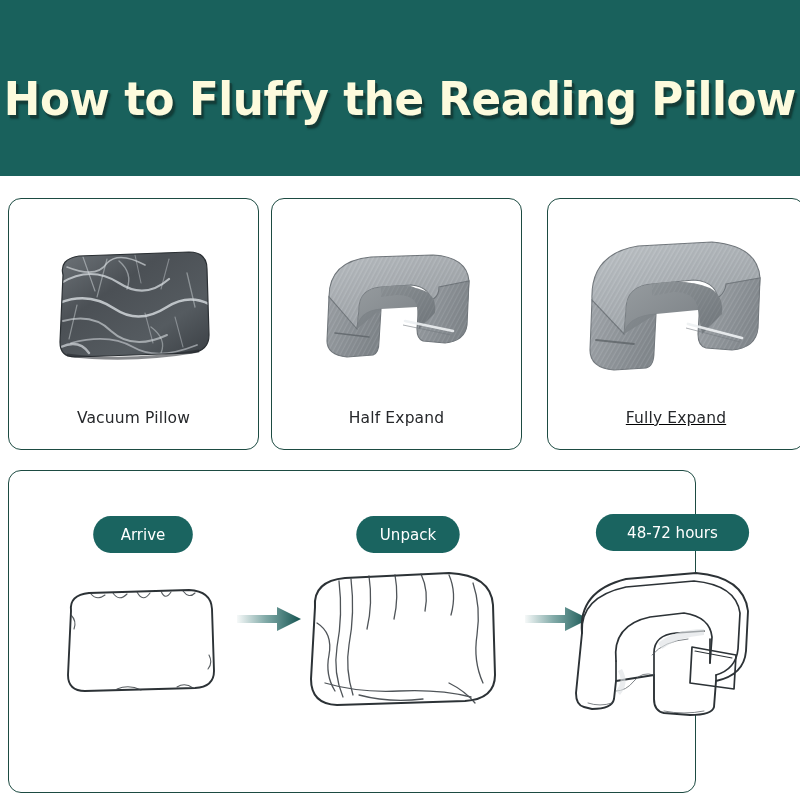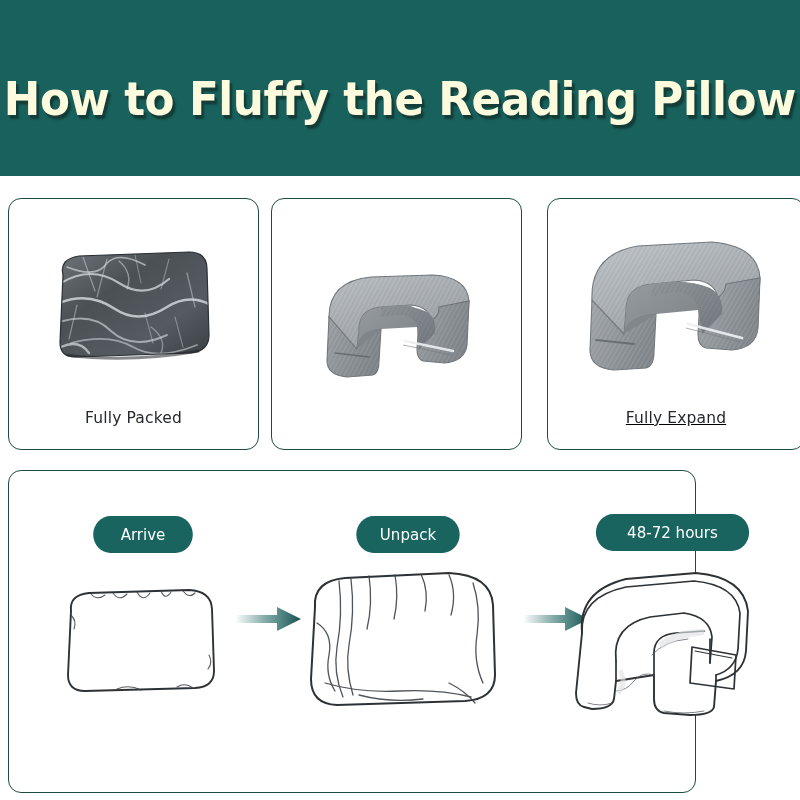--- a/index.html
+++ b/index.html
@@ -166,21 +166,21 @@
           <path d="M96,70 L104,100" stroke-width="1.1" opacity="0.4"></path>
           <path d="M126,74 L134,104" stroke-width="1.1" opacity="0.4"></path>
           <path d="M12,104 Q30,96 40,110" stroke-width="2.4" opacity="0.7"></path>
           <path d="M70,18 Q84,30 78,46" stroke-width="1.4" opacity="0.5"></path>
           <path d="M102,84 Q118,96 112,110" stroke-width="1.3" opacity="0.45"></path>
         </g>
         <path d="M14,32 Q10,16 30,13 L140,9 Q158,9 158,26 L160,92 Q160,108 142,110 L26,114 Q11,114 11,99 Z" fill="none" stroke="#2b3034" stroke-width="1.2"></path>
         <path d="M18,112 Q80,120 150,108" fill="none" stroke="#23272b" stroke-width="3" opacity="0.55"></path>
       </svg>
     </div>
-    <div class="card-caption">Fully Packed</div>
+    <div class="card-caption">Vacuum Pillow</div>
   </div>
 
   <div class="card top-card" id="card-half">
     <div class="card-figure">
       <svg width="180" height="142" viewBox="0 0 180 142">
         <defs>
           <linearGradient id="foamTopH" x1="0" y1="0" x2="0.6" y2="1">
             <stop offset="0%" stop-color="#b9bec2"></stop>
             <stop offset="100%" stop-color="#979ca1"></stop>
           </linearGradient>
@@ -219,20 +219,21 @@
         <path d="M74,50 Q52,52 52,72 L50,92 L74,72 L110,70 L112,60 Q112,48 96,48 Z" fill="url(#foamInnerH)" opacity="0.9"></path>
 
         <path d="M74,50 Q100,46 118,54 Q130,60 128,76 L112,92 L110,70 Q108,58 90,58 L74,60 Z" fill="url(#foamInnerH)"></path>
         <path d="M74,50 Q100,46 118,54 Q130,60 128,76 L112,92 L110,70 Q108,58 90,58 L74,60 Z" fill="url(#weaveH)" opacity="0.6"></path>
 
         <path d="M98,84 L146,94" stroke="#eef1f3" stroke-width="2.6" stroke-linecap="round" opacity="0.9"></path>
         <path d="M28,96 L62,100" stroke="#5e6469" stroke-width="1.6" stroke-linecap="round" opacity="0.8"></path>
         <path d="M96,88 L144,98" stroke="#757b80" stroke-width="1" opacity="0.6"></path>
       </svg>
     </div>
+    <div class="card-caption">Half Expand</div>
   </div>
 
   <div class="card top-card" id="card-full">
     <div class="card-figure">
       <svg width="200" height="160" viewBox="0 0 200 160">
         <defs>
           <linearGradient id="foamTopF" x1="0" y1="0" x2="0.6" y2="1">
             <stop offset="0%" stop-color="#bfc4c8"></stop>
             <stop offset="100%" stop-color="#9aa0a5"></stop>
           </linearGradient>

